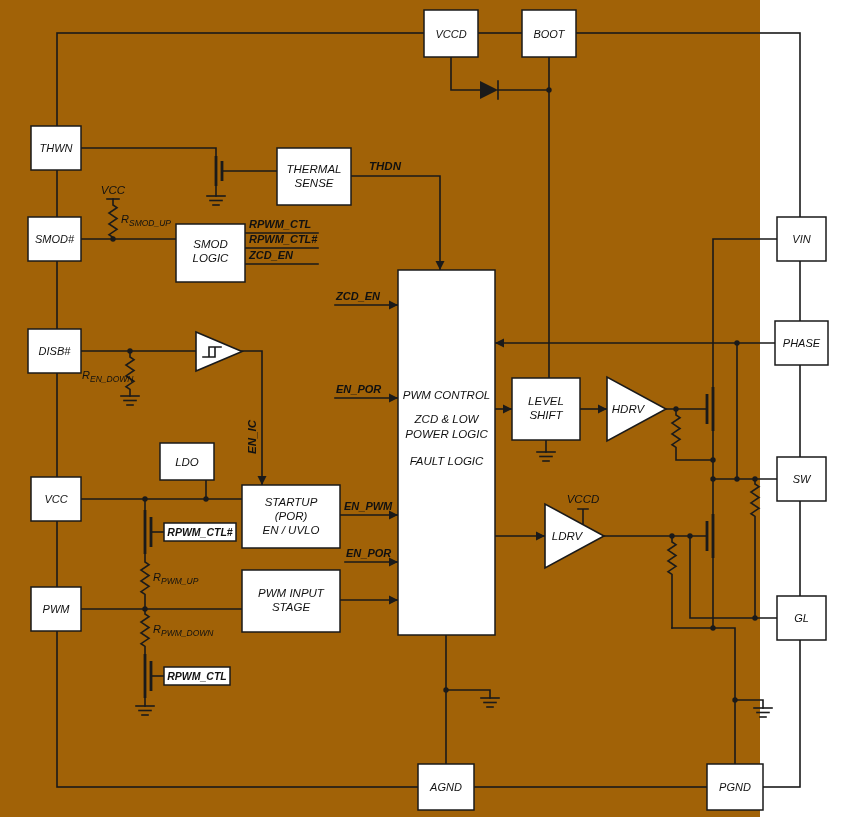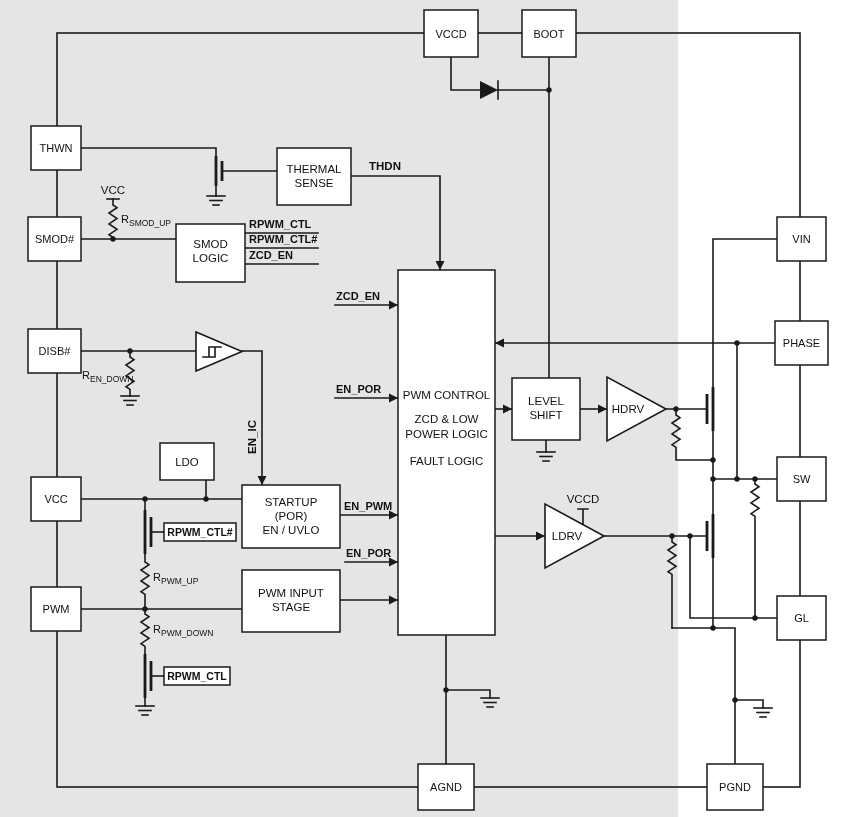--- a/index.html
+++ b/index.html
@@ -1,16 +1,16 @@
 <!DOCTYPE html>
 <html><head>
 <meta charset="utf-8">
 <style>
   html,body{margin:0;padding:0;background:#fff;}
-  #stage{position:relative;width:678px;height:817px;background:#e5e5e5;}
+  #stage{position:relative;width:760px;height:817px;background:#a16207;font-style:italic;}
   svg{position:absolute;left:0;top:0;}
   .w{stroke:#1a1a1a;stroke-width:1.6;fill:none;stroke-linecap:square;}
   .bx{fill:#ffffff;stroke:#1a1a1a;stroke-width:1.5;}
   .tri{fill:#ffffff;stroke:#1a1a1a;stroke-width:1.6;stroke-linejoin:miter;}
   .fet{stroke:#1a1a1a;stroke-width:2.8;fill:none;stroke-linecap:butt;}
   .dot{fill:#1a1a1a;stroke:none;}
   .ah{fill:#1a1a1a;stroke:none;}
   text{font-family:"Liberation Sans","DejaVu Sans",sans-serif;fill:#111;}
   .t{font-size:11.5px;text-anchor:middle;}
   .tp{font-size:11px;text-anchor:middle;}

